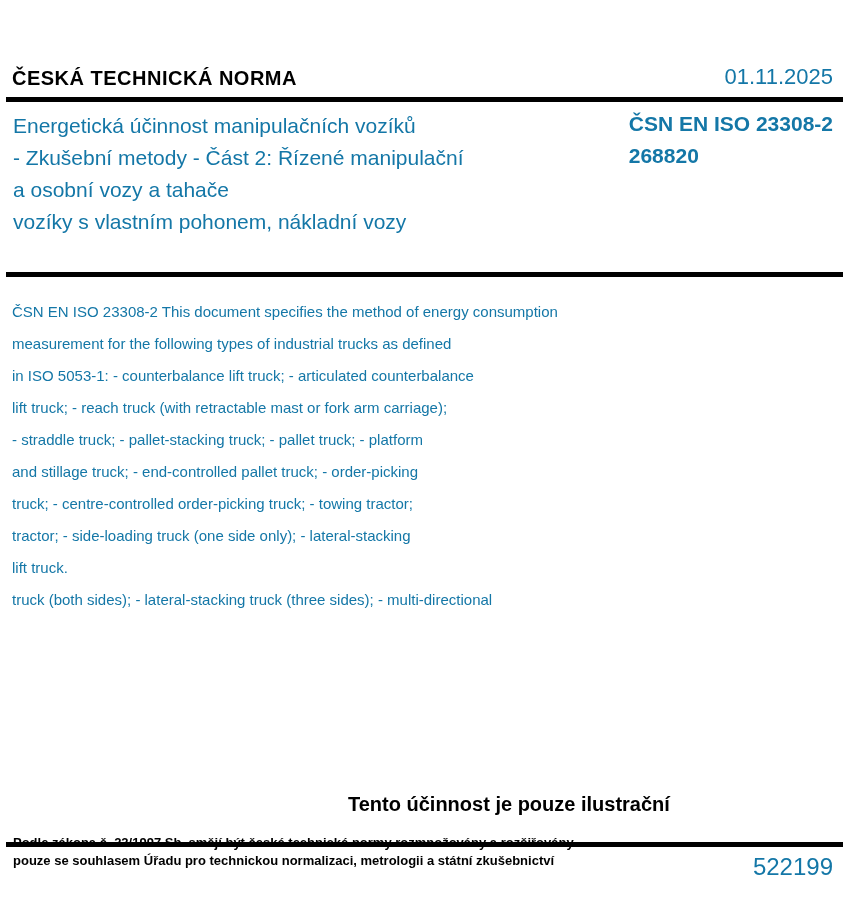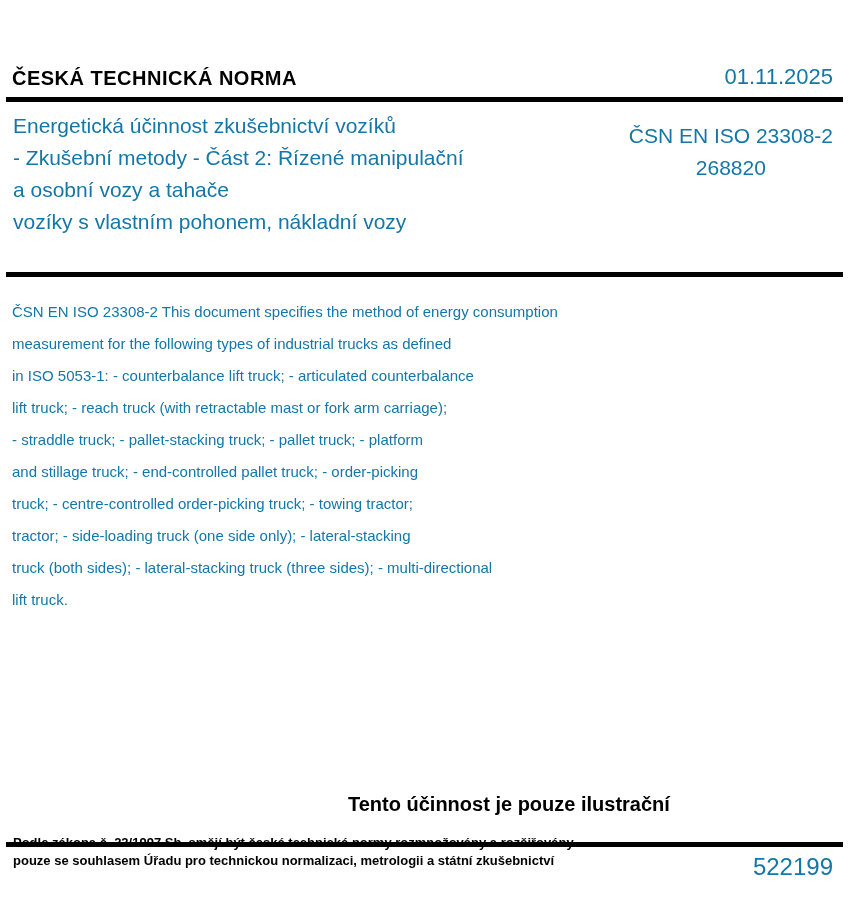--- a/index.html
+++ b/index.html
@@ -53,25 +53,26 @@
     position: absolute;
     left: 13px;
     top: 110px;
     font-size: 21px;
     line-height: 32px;
     white-space: nowrap;
   }
   .designation-block {
     position: absolute;
     right: 32px;
-    top: 120px;
-    text-align: center;
+    top: 108px;
+    text-align: left;
     font-size: 21px;
     line-height: 32px;
     white-space: nowrap;
+    font-weight: bold;
   }
 
   .abstract {
     position: absolute;
     left: 12px;
     top: 296px;
     font-size: 15px;
     line-height: 32px;
     white-space: nowrap;
   }
@@ -109,21 +110,21 @@
 <div class="page">
 
   <div class="header-row">
     <span class="header-title">ČESKÁ TECHNICKÁ NORMA</span>
     <span class="header-date accent">01.11.2025</span>
   </div>
 
   <div class="rule rule-top"></div>
 
   <div class="title-block accent">
-    <div>Energetická účinnost zkušebnictví vozíků</div>
+    <div>Energetická účinnost manipulačních vozíků</div>
     <div>- Zkušební metody - Část 2: Řízené manipulační</div>
     <div>a osobní vozy a tahače</div>
     <div>vozíky s vlastním pohonem, nákladní vozy</div>
   </div>
 
   <div class="designation-block accent">
     <div>ČSN EN ISO 23308-2</div>
     <div>268820</div>
   </div>
 
@@ -131,22 +132,22 @@
 
   <div class="abstract accent">
     <div>ČSN EN ISO 23308-2 This document specifies the method of energy consumption</div>
     <div>measurement for the following types of industrial trucks as defined</div>
     <div>in ISO 5053-1: - counterbalance lift truck; - articulated counterbalance</div>
     <div>lift truck; - reach truck (with retractable mast or fork arm carriage);</div>
     <div>- straddle truck; - pallet-stacking truck; - pallet truck; - platform</div>
     <div>and stillage truck; - end-controlled pallet truck; - order-picking</div>
     <div>truck; - centre-controlled order-picking truck; - towing tractor;</div>
     <div>tractor; - side-loading truck (one side only); - lateral-stacking</div>
+    <div>lift truck.</div>
     <div>truck (both sides); - lateral-stacking truck (three sides); - multi-directional</div>
-    <div>lift truck.</div>
   </div>
 
   <div class="illustration-note">Tento účinnost je pouze ilustrační</div>
 
   <div class="rule rule-bottom"></div>
 
   <div class="footer-legal">
     <div>Podle zákona č. 22/1997 Sb. smějí být české technické normy rozmnožovány a rozšiřovány</div>
     <div>pouze se souhlasem Úřadu pro technickou normalizaci, metrologii a státní zkušebnictví</div>
   </div>

